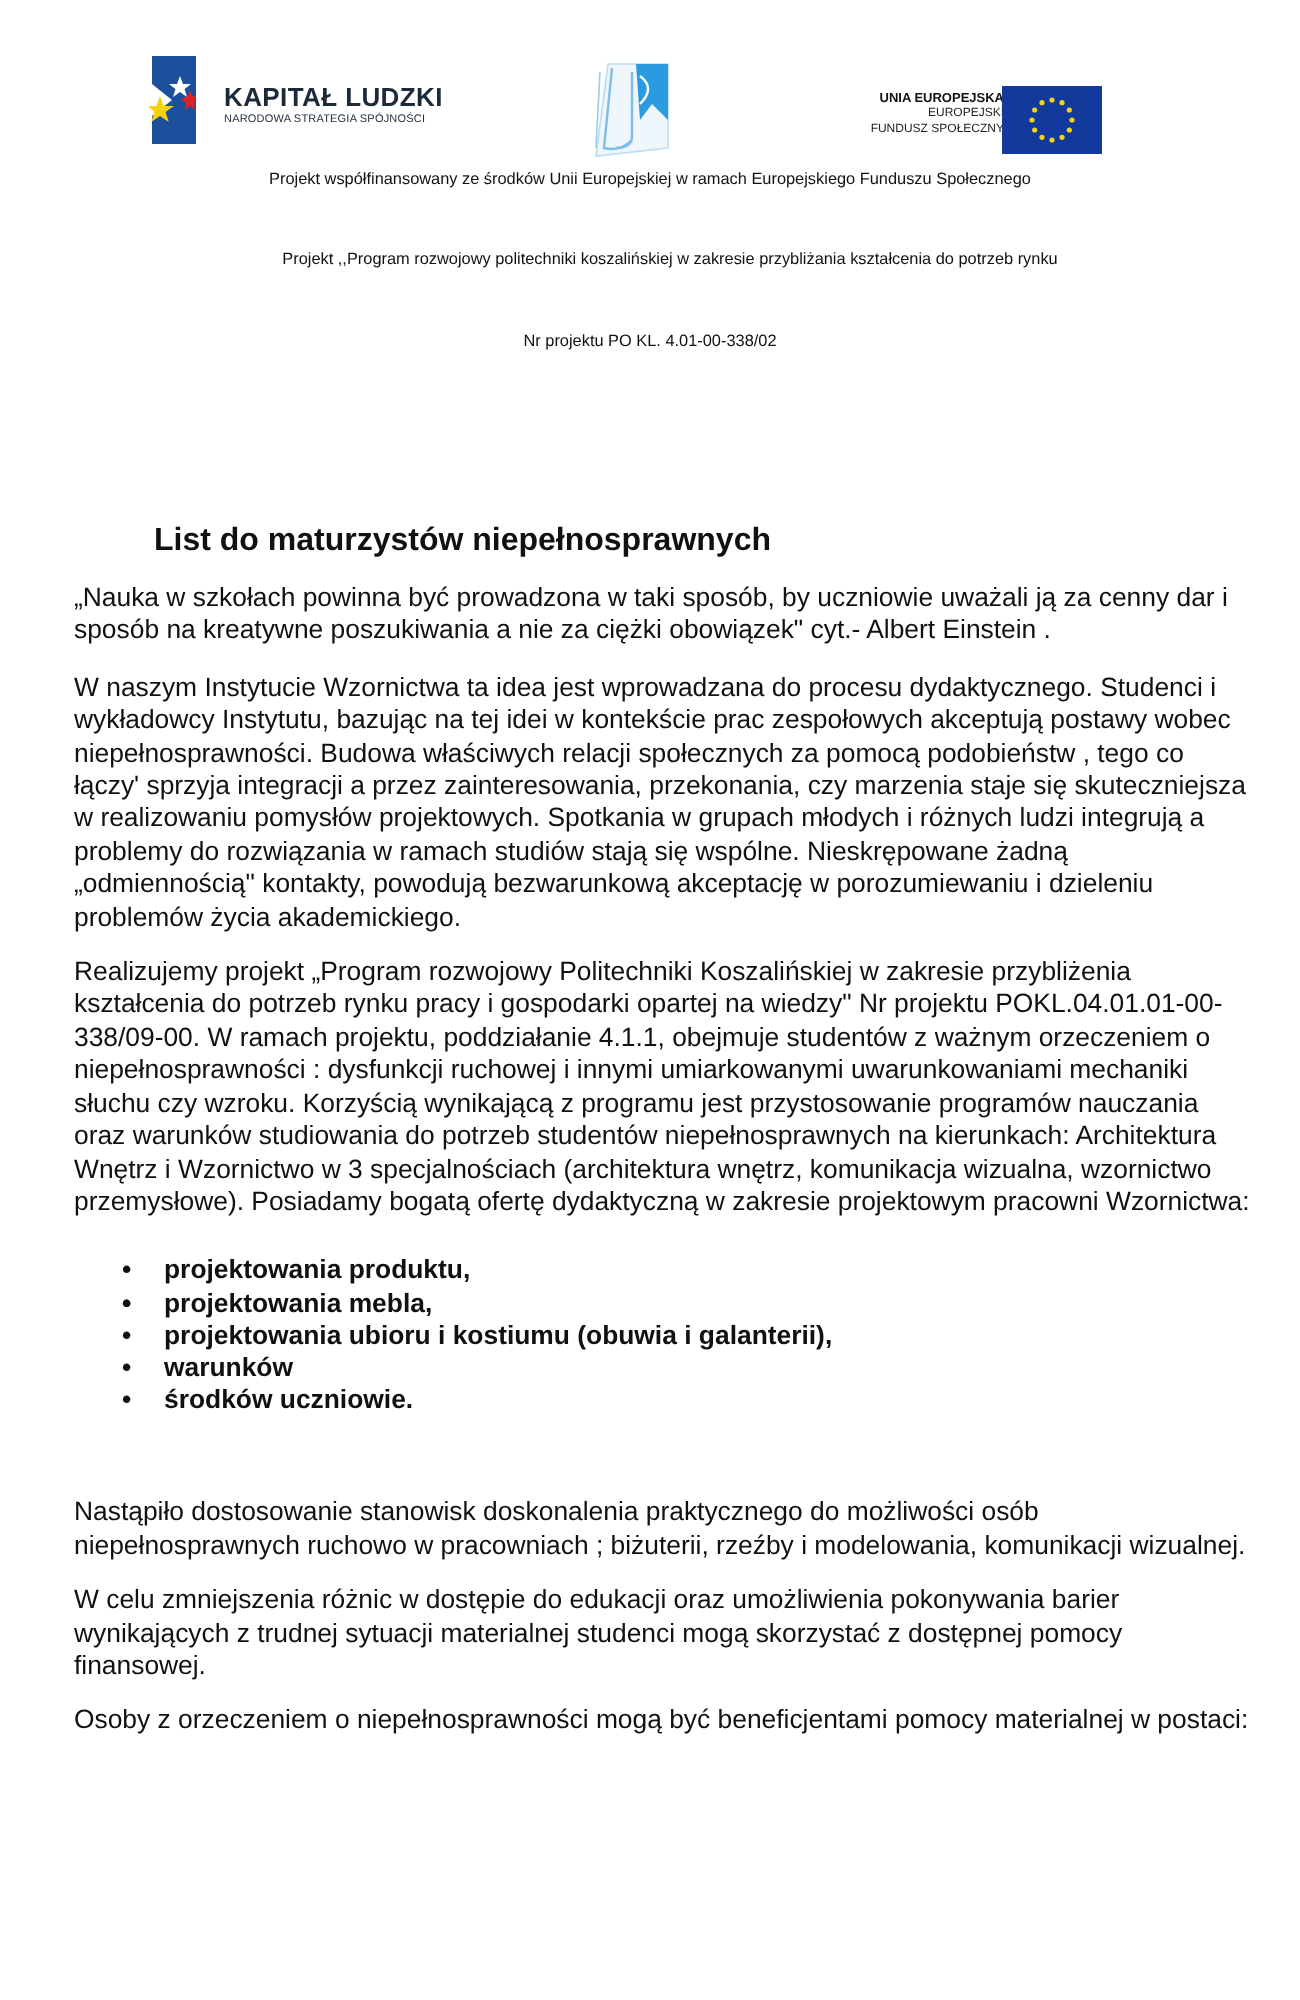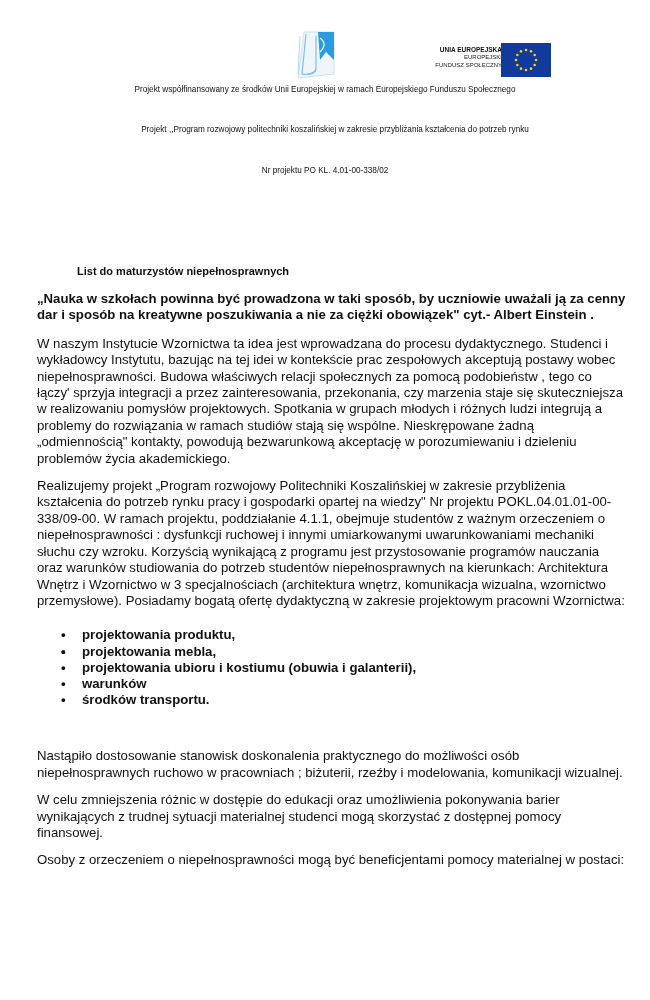--- a/index.html
+++ b/index.html
@@ -20,33 +20,45 @@
     .eu-title { font-weight: bold; font-size: 6.5px; color: #111; line-height: 9px; }
     .eu-sub { font-size: 6px; color: #222; line-height: 7.5px; }
     .eu-flag { position: absolute; left: 81px; top: 3px; width: 50px; height: 34px; }
 
     .meta { position: absolute; left: 0; width: 650px; text-align: center; font-size: 8.2px; line-height: 13px; color: #111; }
     .meta-1 { top: 83px; }
     .meta-2 { top: 123px; margin-left: 10px; }
     .meta-3 { top: 164px; }
 
     .content { position: absolute; left: 37px; top: 263px; width: 590px; font-size: 13.2px; line-height: 16.4px; color: #111; }
-    .doc-title { font-weight: bold; font-size: 11px; margin: 0 0 12px 0; line-height: 16px; padding-left: 40px; }
+    .doc-title { font-weight: bold; font-size: 16px; margin: 0 0 12px 0; line-height: 16px; padding-left: 40px; }
     .para { margin: 0 0 11px 0; }
-    .p-quote { margin-bottom: 12px; font-weight: bold; }
+    .p-quote { margin-bottom: 12px; }
     .p-realize { margin-bottom: 18px; margin-top: 0; }
     ul.offer { list-style: none; margin: 0 0 40px 0; padding: 0; }
     ul.offer li { position: relative; padding-left: 45px; font-weight: bold; line-height: 16.2px; }
     .bullet { position: absolute; left: 24px; top: 0; font-weight: bold; }
   </style>
 </head>
 <body>
 
 <div class="header">
 
+  <div class="logo-kl">
+    <svg class="kl-flag" viewBox="0 0 24 44">
+      <polygon points="2,0 24,0 24,44 2,44 2,30 12,22 2,14" fill="#1c4f9c"></polygon>
+      <polygon points="16,10 17.5,14 21.5,14 18.3,16.5 19.5,20.5 16,18 12.5,20.5 13.7,16.5 10.5,14 14.5,14" fill="#ffffff"></polygon>
+      <polygon points="21,17 22.2,20 24,20 24,22.5 23,23.5 23.8,27 21,25 18.2,27 19,23.5 16.5,21.5 19.8,20" fill="#d7232a"></polygon>
+      <polygon points="6,20 7.8,25 13,25 8.8,28 10.4,33 6,30 1.6,33 3.2,28 0,25 4.2,25" fill="#f6d10e"></polygon>
+    </svg>
+    <div class="kl-text">
+      <div class="kl-title">KAPITAŁ LUDZKI</div>
+      <div class="kl-sub">NARODOWA STRATEGIA SPÓJNOŚCI</div>
+    </div>
+  </div>
 
   <div class="logo-pk">
     <svg width="40" height="50" viewBox="0 0 40 50">
       <polygon points="8,2 38,2 38,44 2,48" fill="#eef6fc" stroke="#bcdcf2" stroke-width="0.8"></polygon>
       <polygon points="22,2 38,2 38,30 30,22 24,30" fill="#2b9be0"></polygon>
       <path d="M10,4 L6,44 Q14,46 20,40" fill="none" stroke="#7fbde8" stroke-width="1.2"></path>
       <path d="M20,6 L20,38 Q20,44 12,44" fill="none" stroke="#7fbde8" stroke-width="1.2"></path>
       <path d="M24,8 Q32,14 24,22" fill="none" stroke="#ffffff" stroke-width="1.2"></path>
       <line x1="4" y1="6" x2="2" y2="44" stroke="#9ccbe9" stroke-width="0.8"></line>
     </svg>
@@ -88,18 +100,18 @@
   <h1 class="doc-title">List do maturzystów niepełnosprawnych</h1>
   <p class="para p-quote">„Nauka w szkołach powinna być prowadzona w taki sposób, by uczniowie uważali ją za cenny dar i sposób na kreatywne poszukiwania a nie za ciężki obowiązek" cyt.- Albert Einstein .</p>
   <p class="para">W naszym Instytucie Wzornictwa ta idea jest wprowadzana do procesu dydaktycznego. Studenci i wykładowcy Instytutu, bazując na tej idei w kontekście prac zespołowych akceptują postawy wobec niepełnosprawności. Budowa właściwych relacji społecznych za pomocą podobieństw , tego co łączy' sprzyja integracji a przez  zainteresowania, przekonania, czy  marzenia staje się skuteczniejsza w realizowaniu pomysłów projektowych. Spotkania w grupach młodych i różnych ludzi integrują a problemy do rozwiązania w ramach studiów stają się wspólne. Nieskrępowane żadną „odmiennością" kontakty,  powodują bezwarunkową akceptację w porozumiewaniu i dzieleniu problemów życia akademickiego.</p>
   <p class="para p-realize">Realizujemy projekt „Program rozwojowy Politechniki Koszalińskiej w zakresie przybliżenia kształcenia do potrzeb rynku pracy i gospodarki opartej na wiedzy" Nr projektu POKL.04.01.01-00-338/09-00. W ramach projektu, poddziałanie 4.1.1, obejmuje studentów z ważnym orzeczeniem o niepełnosprawności : dysfunkcji ruchowej i innymi umiarkowanymi uwarunkowaniami mechaniki słuchu czy wzroku. Korzyścią wynikającą z programu jest przystosowanie programów nauczania oraz warunków studiowania do potrzeb studentów niepełnosprawnych na kierunkach: Architektura Wnętrz i Wzornictwo w  3 specjalnościach (architektura wnętrz, komunikacja wizualna, wzornictwo przemysłowe). Posiadamy bogatą ofertę dydaktyczną w zakresie projektowym pracowni Wzornictwa:</p>
   <ul class="offer">
     <li><span class="bullet">•</span><span>projektowania produktu,</span></li>
     <li><span class="bullet">•</span></li>
     <li><span class="bullet">•</span><span>projektowania mebla,</span></li>
     <li><span class="bullet">•</span><span>projektowania ubioru i kostiumu (obuwia i galanterii),</span></li>
     <li><span class="bullet">•</span><span>warunków</span></li>
-    <li><span class="bullet">•</span><span>środków transportu.</span></li>
+    <li><span class="bullet">•</span><span>środków uczniowie.</span></li>
   </ul>
   <p class="para">Nastąpiło dostosowanie stanowisk doskonalenia praktycznego do możliwości osób niepełnosprawnych ruchowo w pracowniach ; biżuterii, rzeźby i modelowania, komunikacji wizualnej.</p>
   <p class="para">W celu zmniejszenia różnic w dostępie do edukacji oraz umożliwienia pokonywania barier wynikających z trudnej sytuacji materialnej studenci mogą skorzystać z dostępnej  pomocy finansowej.</p>
   <p class="para">Osoby z orzeczeniem o niepełnosprawności mogą być beneficjentami pomocy materialnej w postaci:</p>
 </div>
 
 </body></html>

